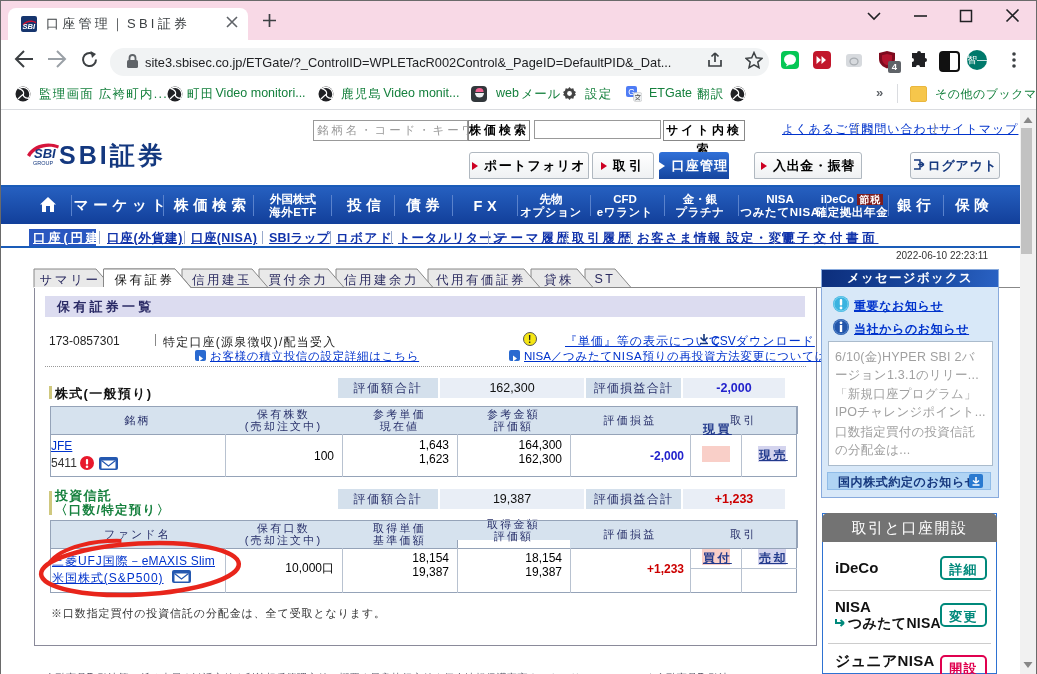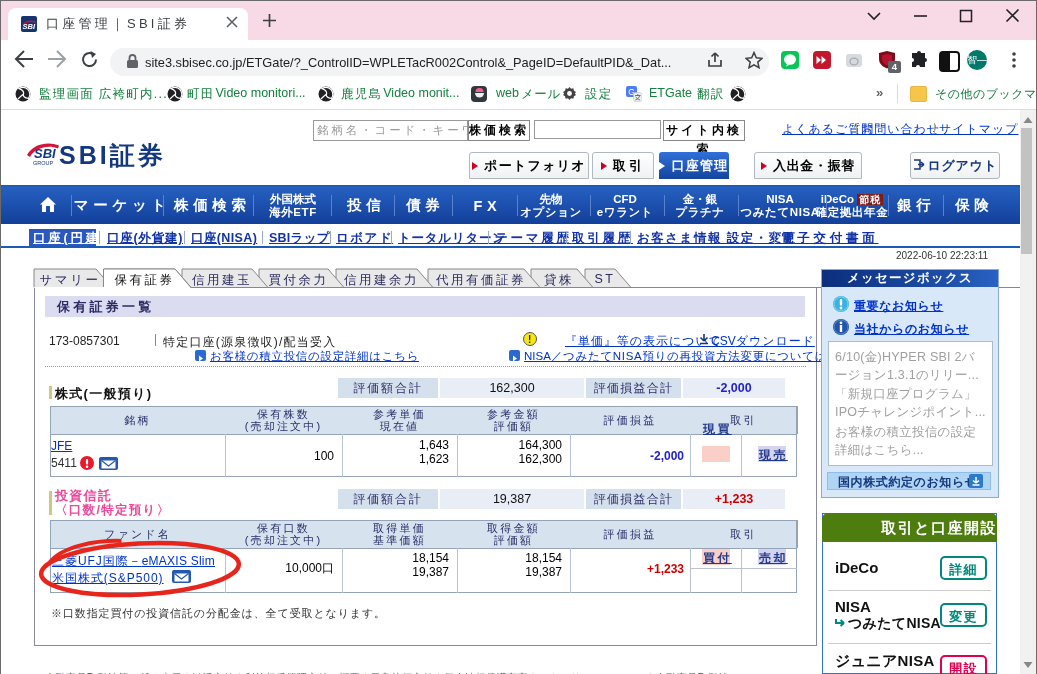--- a/index.html
+++ b/index.html
@@ -373,37 +373,37 @@
     <div class="ab num" style="left:347px;top:438px;width:102px;font-size:12px">1,643<br>1,623</div>
     <div class="ab num" style="left:462px;top:438px;width:100px;font-size:12px">164,300<br>162,300</div>
     <div class="ab num" style="left:575px;top:449px;width:109px;font-size:12px;font-weight:bold;color:#2222cc">-2,000</div>
     <div class="ab" style="left:702px;top:446px;width:28px;height:16px;background:#f9cfc8"></div>
     <a class="lnkbtn" style="left:703px;top:421px">現買</a>
     <div class="ab" style="left:758px;top:446px;width:28px;height:16px;background:#d4d4ee"></div>
     <a class="lnkbtn" style="left:759px;top:447px">現売</a>
   </div>
 
 <div class="ab" style="left:49px;top:491px;width:2.5px;height:24px;background:#cfc87e"></div>
-<div class="ab j" style="left:55px;top:489px;font-size:13px;font-weight:bold;color:#ec4899;line-height:14px;letter-spacing:.1em">投資信託<br><span style="font-size:12.5px">〈口数/特定預り〉</span></div>
+<div class="ab j" style="left:55px;top:489px;font-size:13px;font-weight:bold;color:#15803d;line-height:14px;letter-spacing:.1em">投資信託<br><span style="font-size:12.5px">〈口数/特定預り〉</span></div>
 <div class="ab j" style="left:338px;top:489px;width:100px;height:20px;background:#d4e0ec;color:#28306a;font-size:12px;text-align:center;line-height:20px;letter-spacing:.15em">評価額合計</div>
 <div class="ab" style="left:440px;top:489px;width:144px;height:20px;background:#e9eef6;color:#111;font-size:12.5px;text-align:center;line-height:20px">19,387</div>
 <div class="ab j" style="left:586px;top:489px;width:95px;height:20px;background:#d4e0ec;color:#28306a;font-size:12px;text-align:center;line-height:20px;letter-spacing:.1em">評価損益合計</div>
 <div class="ab" style="left:683px;top:489px;width:102px;height:20px;background:#e9eef6;color:#cc0000;font-size:12.5px;font-weight:bold;text-align:center;line-height:20px">+1,233</div>
 
 <div id="t2">
     <div class="th" style="left:50px;top:520px;width:175px;height:28px">
       <span>ファンド名</span>
     </div>
     <div class="th" style="left:225px;top:520px;width:117px;height:28px">
       <span>保有口数<br>(売却注文中)</span>
     </div>
     <div class="th" style="left:342px;top:520px;width:115px;height:28px">
       <span>取得単価<br>基準価額</span>
     </div>
-    <div class="th" style="left:457px;top:520px;width:113px;height:28px">
+    <div class="th" style="left:457px;top:520px;width:113px;height:20px">
       <span>取得金額<br>評価額</span>
     </div>
     <div class="th" style="left:570px;top:520px;width:120px;height:28px">
       <span>評価損益</span>
     </div>
     <div class="th" style="left:690px;top:520px;width:107px;height:28px">
       <span>取引</span>
     </div>
     <div class="ab" style="left:50px;top:520px;width:747px;height:73px;border:1px solid #95a3b8;box-sizing:border-box"></div>
     <div class="ab" style="left:50px;top:548px;width:747px;height:1px;background:#95a3b8"></div>
@@ -451,28 +451,28 @@
     <svg class="ab" style="left:833px;top:319px" width="16" height="16">
       <circle cx="8" cy="8" r="8" fill="#2255aa"></circle>
       <circle cx="8" cy="8" r="7" fill="none" stroke="#5588cc" stroke-width="1"></circle>
       <rect x="6.8" y="6" width="2.4" height="7" fill="#fff"></rect>
       <circle cx="8" cy="3.8" r="1.4" fill="#fff"></circle>
     </svg>
     <a class="ab bl j" style="left:854px;top:321px;font-size:12px;font-weight:bold;letter-spacing:.05em">当社からのお知らせ</a>
     <div class="ab" style="left:828px;top:341px;width:165px;height:125px;background:#fff;border:1px solid #aabbcc;box-sizing:border-box"></div>
     <div class="ab" style="left:835px;top:349px;width:152px;font-size:12.5px;color:#a0a0a0;line-height:17.5px"><span class="j" style="letter-spacing:.02em">6/10(金)HYPER SBI 2バージョン1.3.1のリリー...</span></div>
     <div class="ab" style="left:835px;top:386px;width:152px;font-size:12.5px;color:#a0a0a0;line-height:17.5px"><span class="j" style="letter-spacing:.02em">「新規口座プログラム」IPOチャレンジポイント...</span></div>
-    <div class="ab" style="left:835px;top:424px;width:152px;font-size:12.5px;color:#a0a0a0;line-height:17.5px"><span class="j" style="letter-spacing:.02em">お客様の積立投信の設定詳細はこちら...</span></div>
+    <div class="ab" style="left:835px;top:424px;width:152px;font-size:12.5px;color:#a0a0a0;line-height:17.5px"><span class="j" style="letter-spacing:.02em">口数指定買付の投資信託の分配金は...</span></div>
     <div class="ab" style="left:827px;top:472px;width:164px;height:18px;background:#b0d4f4;border:1px solid #90bce8;box-sizing:border-box"></div>
     <div class="ab j" style="left:838px;top:474px;font-size:12px;font-weight:bold;color:#16387e;letter-spacing:.05em">国内株式約定のお知らせ</div>
     <div class="ab" style="left:969px;top:474px;width:14px;height:14px;background:#2a7ad0;border-radius:2px"><svg width="14" height="14">
         <path d="M7 3 V9 M7 9 L4 6.5 M7 9 L10 6.5 M3.5 11 H10.5" stroke="#fff" stroke-width="1.5" fill="none"></path>
       </svg></div>
     <div class="ab" style="left:822px;top:513px;width:175px;height:161px;border:1px solid #2e72d2;box-sizing:border-box;background:#fff"></div>
-    <div class="ab j" style="left:822px;top:513px;width:175px;height:29px;background:#4d7c0f;border-radius:6px 6px 0 0;color:#fff;font-size:15px;font-weight:bold;text-align:right;line-height:29px;letter-spacing:.1em">取引と口座開設</div>
+    <div class="ab j" style="left:822px;top:513px;width:175px;height:29px;background:#737373;border-radius:6px 6px 0 0;color:#fff;font-size:15px;font-weight:normal;text-align:center;line-height:29px;letter-spacing:.1em">取引と口座開設</div>
     <div class="ab" style="left:835px;top:559px;font-size:15px;font-weight:bold;color:#111">iDeCo</div>
     <div class="ab" style="left:940px;top:556px;width:47px;height:24px;border:2px solid #00897b;border-radius:5px;color:#00897b;font-size:13px;font-weight:bold;text-align:center;line-height:24px;box-sizing:border-box"><span class="j" style="letter-spacing:.1em">詳細</span></div>
     <div class="ab" style="left:828px;top:590px;width:163px;height:1px;background:#ccc"></div>
     <div class="ab" style="left:835px;top:599px;font-size:15px;font-weight:bold;color:#111;line-height:16px">NISA<br><svg width="13" height="11">
         <path d="M1 2 V6 H9 M9 6 L5.5 3 M9 6 L5.5 9" stroke="#00897b" stroke-width="2" fill="none"></path>
       </svg><span class="j" style="font-size:14px;letter-spacing:.02em">つみたてNISA</span></div>
     <div class="ab" style="left:940px;top:603px;width:47px;height:24px;border:2px solid #00897b;border-radius:5px;color:#00897b;font-size:13px;font-weight:bold;text-align:center;line-height:24px;box-sizing:border-box"><span class="j" style="letter-spacing:.1em">変更</span></div>
     <div class="ab" style="left:828px;top:643px;width:163px;height:1px;background:#ccc"></div>
     <div class="ab" style="left:835px;top:652px;font-size:15px;font-weight:bold;color:#111"><span class="j" style="letter-spacing:.02em">ジュニアNISA</span></div>
     <div class="ab" style="left:940px;top:655px;width:47px;height:24px;border:2px solid #e0004f;border-radius:5px;color:#e0004f;font-size:13px;font-weight:bold;text-align:center;line-height:24px;box-sizing:border-box"><span class="j" style="letter-spacing:.1em">開設</span></div>

